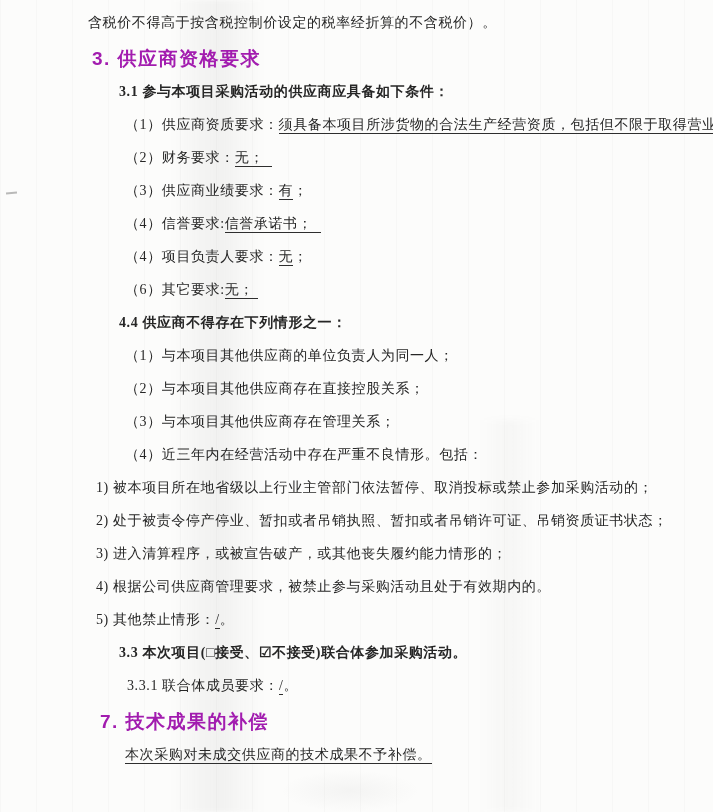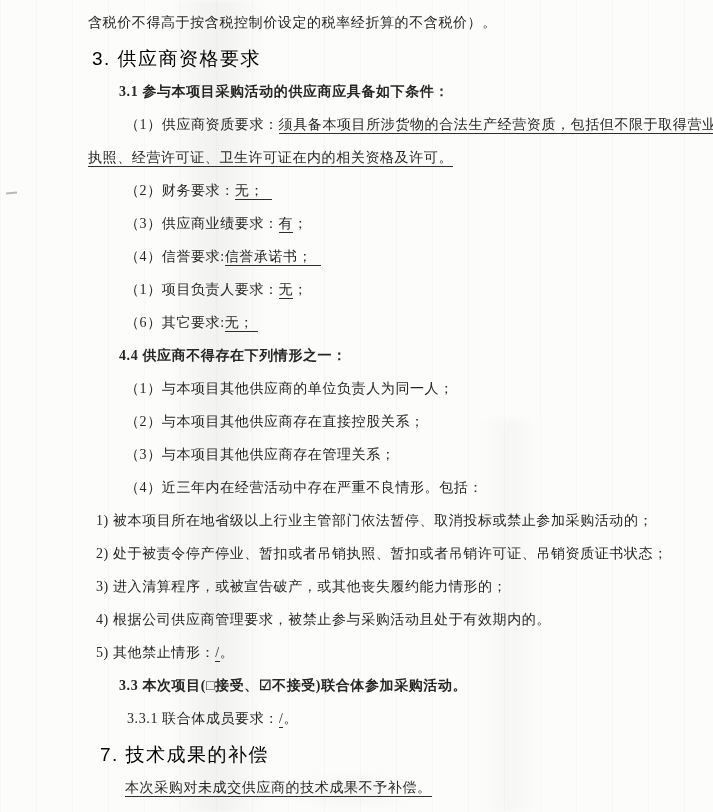--- a/index.html
+++ b/index.html
@@ -52,26 +52,26 @@
   .doc{position:relative;z-index:2;}
   .line{
     font-size:14px;
     line-height:20px;
     margin-bottom:13px;
     letter-spacing:0.6px;
     white-space:nowrap;
   }
   .heading{
     font-family:"Liberation Sans","DejaVu Sans",sans-serif;
-    font-weight:normal;
+    font-weight:bold;
     font-size:19px;
     line-height:26px;
     margin-bottom:10px;
     letter-spacing:1.5px;
-    color:#000000;
+    color:#a21caf;
   }
   .u{
     border-bottom:1.4px solid var(--underline,#2e2e2e);
     padding-bottom:1px;
   }
   
   .ind-a{padding-left:88px;}   
   .ind-b{padding-left:92px;}   
   .ind-c{padding-left:119px;font-weight:bold;}  
   .ind-d{padding-left:125px;}  
@@ -87,25 +87,24 @@
   <div class="crease"></div>
   <div class="crease2"></div>
   <div class="speck"></div>
   <div class="smudge-bottom"></div>
 
   <div class="doc">
       <div class="line ind-a"><span>含税价不得高于按含税控制价设定的税率经折算的不含税价）。</span></div>
       <div class="line ind-b heading"><span>3. 供应商资格要求</span></div>
       <div class="line ind-c"><span>3.1 参与本项目采购活动的供应商应具备如下条件：</span></div>
       <div class="line ind-d"><span>（1）供应商资质要求：</span><span class="u">须具备本项目所涉货物的合法生产经营资质，包括但不限于取得营业</span></div>
-      <div class="line ind-a"><span class="u">执照、经营许可证、卫生许可证在内的相关资格及许可。</span></div>
       <div class="line ind-d"><span>（2）财务要求：</span><span class="u">无；&nbsp;&nbsp;</span></div>
       <div class="line ind-d"><span>（3）供应商业绩要求：</span><span class="u">有</span><span>；</span></div>
       <div class="line ind-d"><span>（4）信誉要求:</span><span class="u">信誉承诺书；&nbsp;&nbsp;</span></div>
-      <div class="line ind-d"><span>（1）项目负责人要求：</span><span class="u">无</span><span>；</span></div>
+      <div class="line ind-d"><span>（4）项目负责人要求：</span><span class="u">无</span><span>；</span></div>
       <div class="line ind-d"><span>（6）其它要求:</span><span class="u">无；&nbsp;</span></div>
       <div class="line ind-c"><span>4.4 供应商不得存在下列情形之一：</span></div>
       <div class="line ind-d"><span>（1）与本项目其他供应商的单位负责人为同一人；</span></div>
       <div class="line ind-d"><span>（2）与本项目其他供应商存在直接控股关系；</span></div>
       <div class="line ind-d"><span>（3）与本项目其他供应商存在管理关系；</span></div>
       <div class="line ind-d"><span>（4）近三年内在经营活动中存在严重不良情形。包括：</span></div>
       <div class="line ind-e"><span>1) 被本项目所在地省级以上行业主管部门依法暂停、取消投标或禁止参加采购活动的；</span></div>
       <div class="line ind-e"><span>2) 处于被责令停产停业、暂扣或者吊销执照、暂扣或者吊销许可证、吊销资质证书状态；</span></div>
       <div class="line ind-e"><span>3) 进入清算程序，或被宣告破产，或其他丧失履约能力情形的；</span></div>
       <div class="line ind-e"><span>4) 根据公司供应商管理要求，被禁止参与采购活动且处于有效期内的。</span></div>

